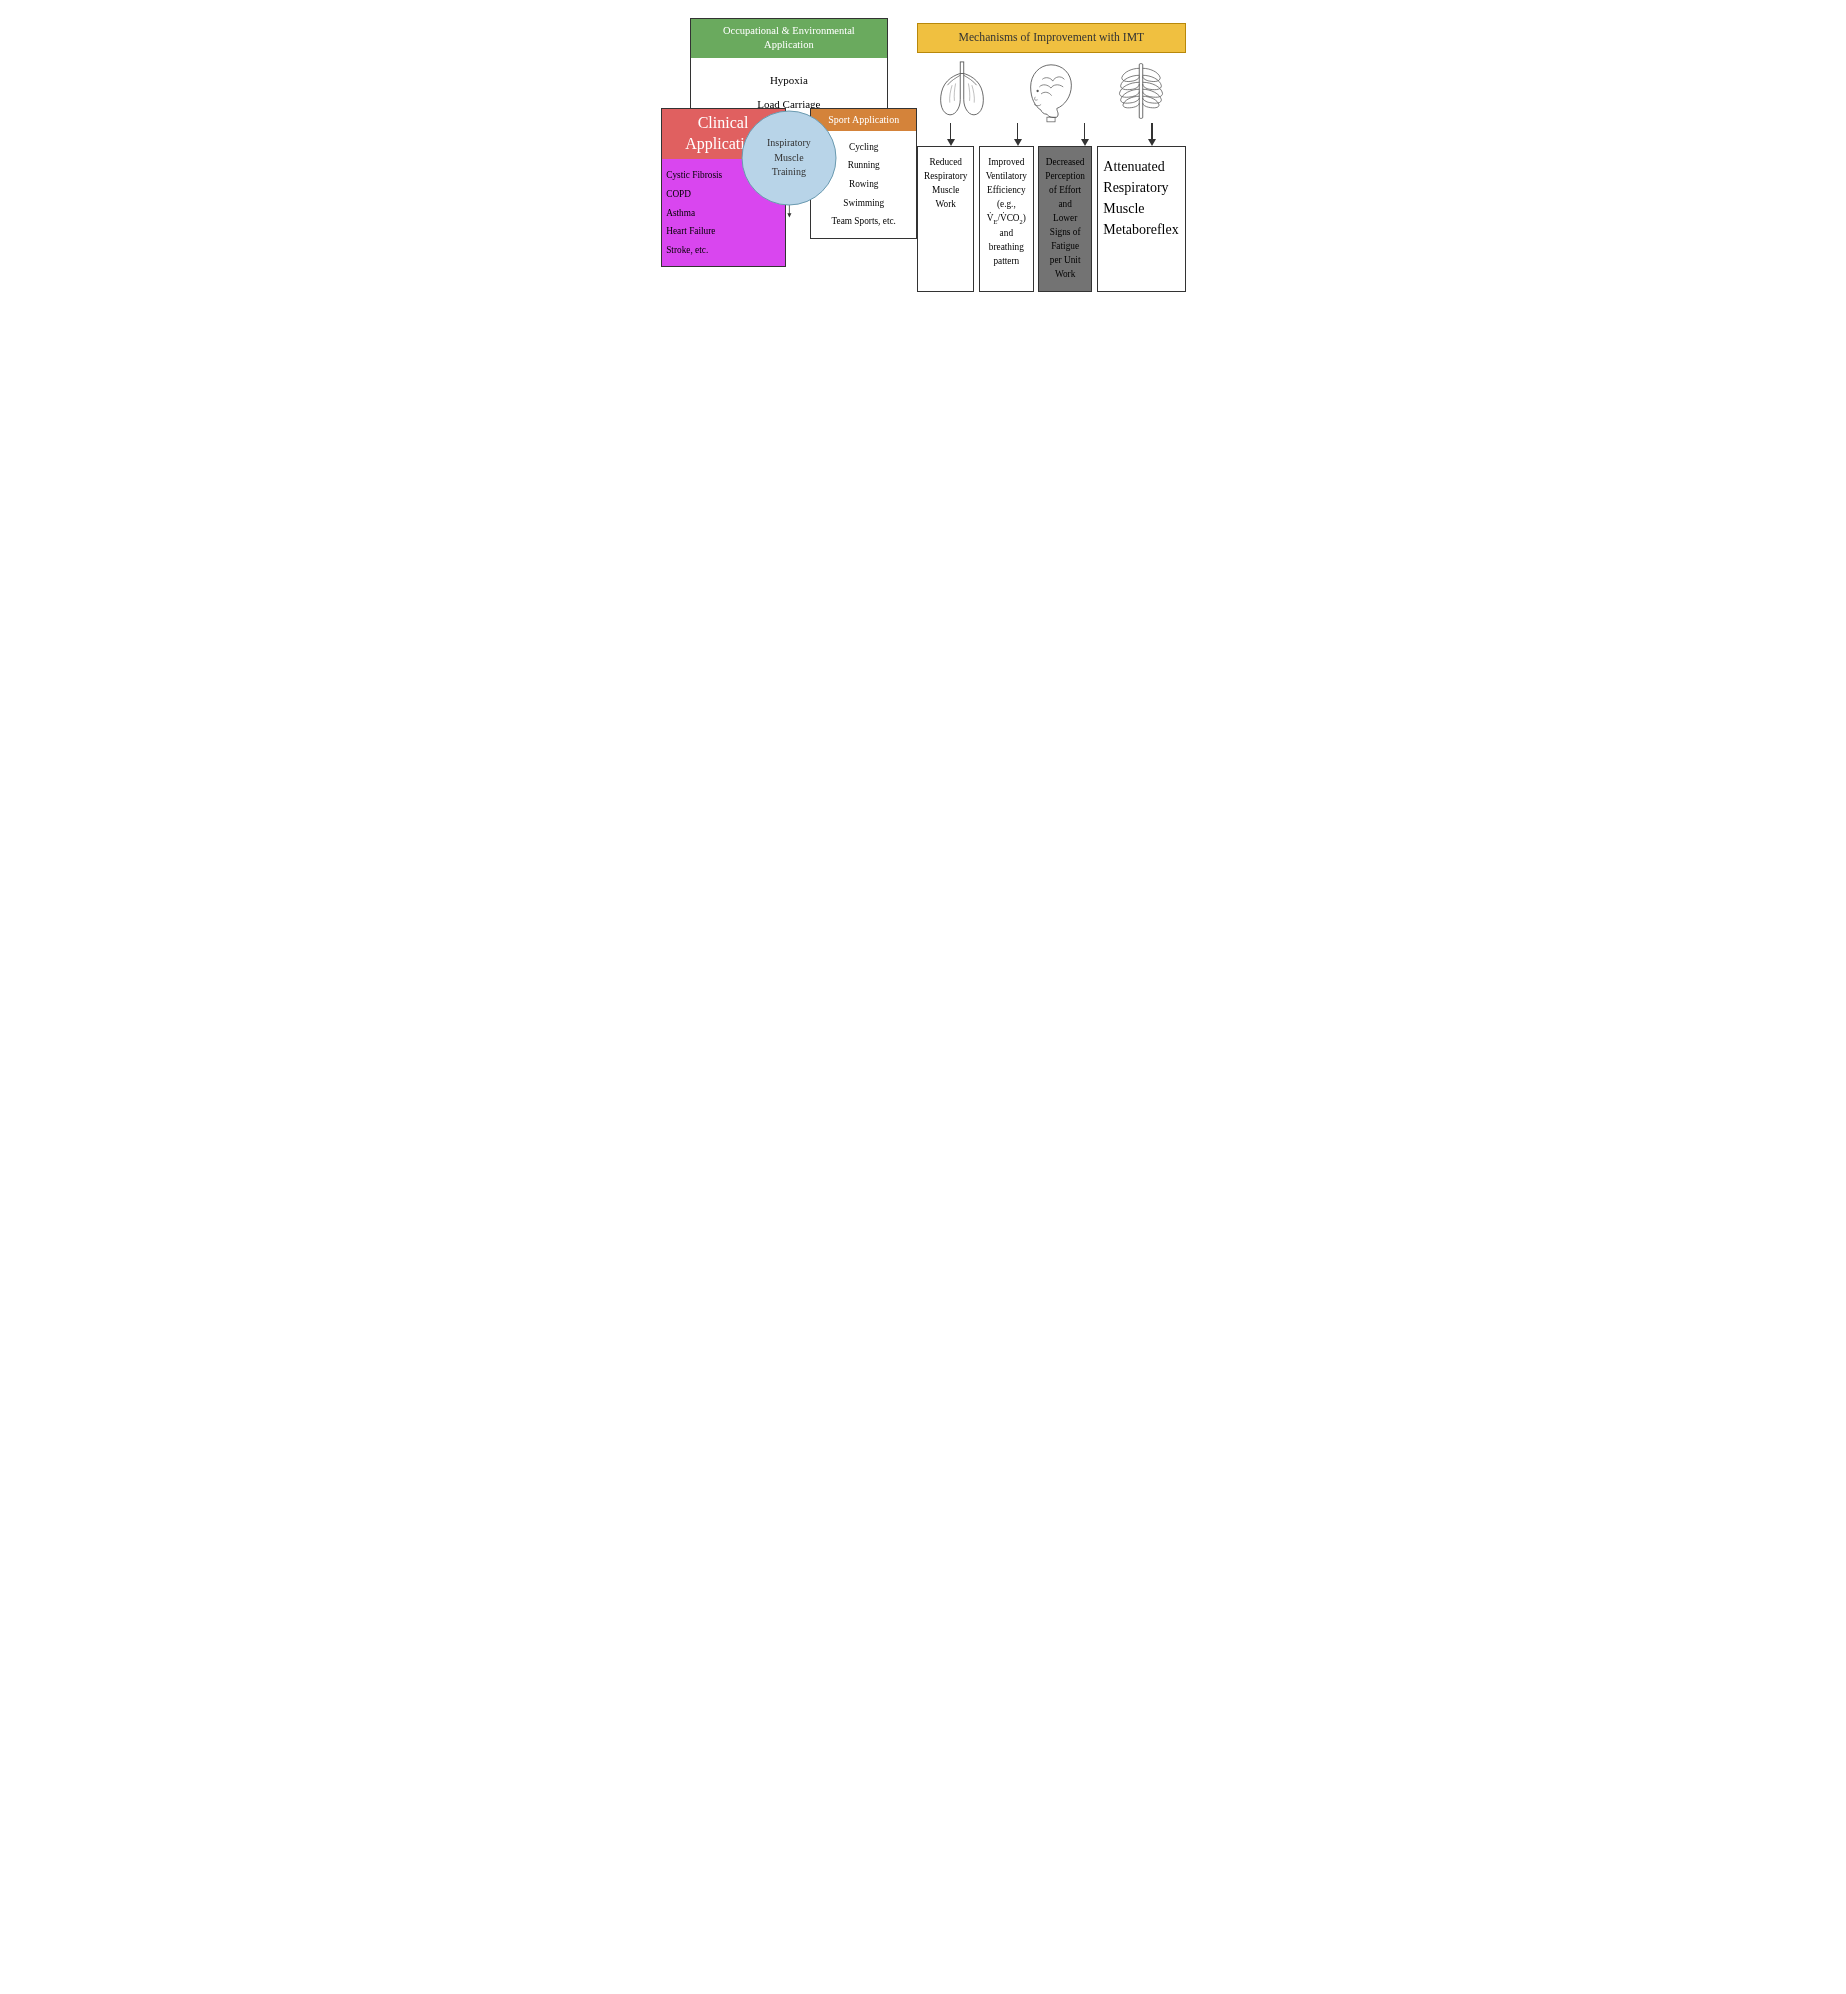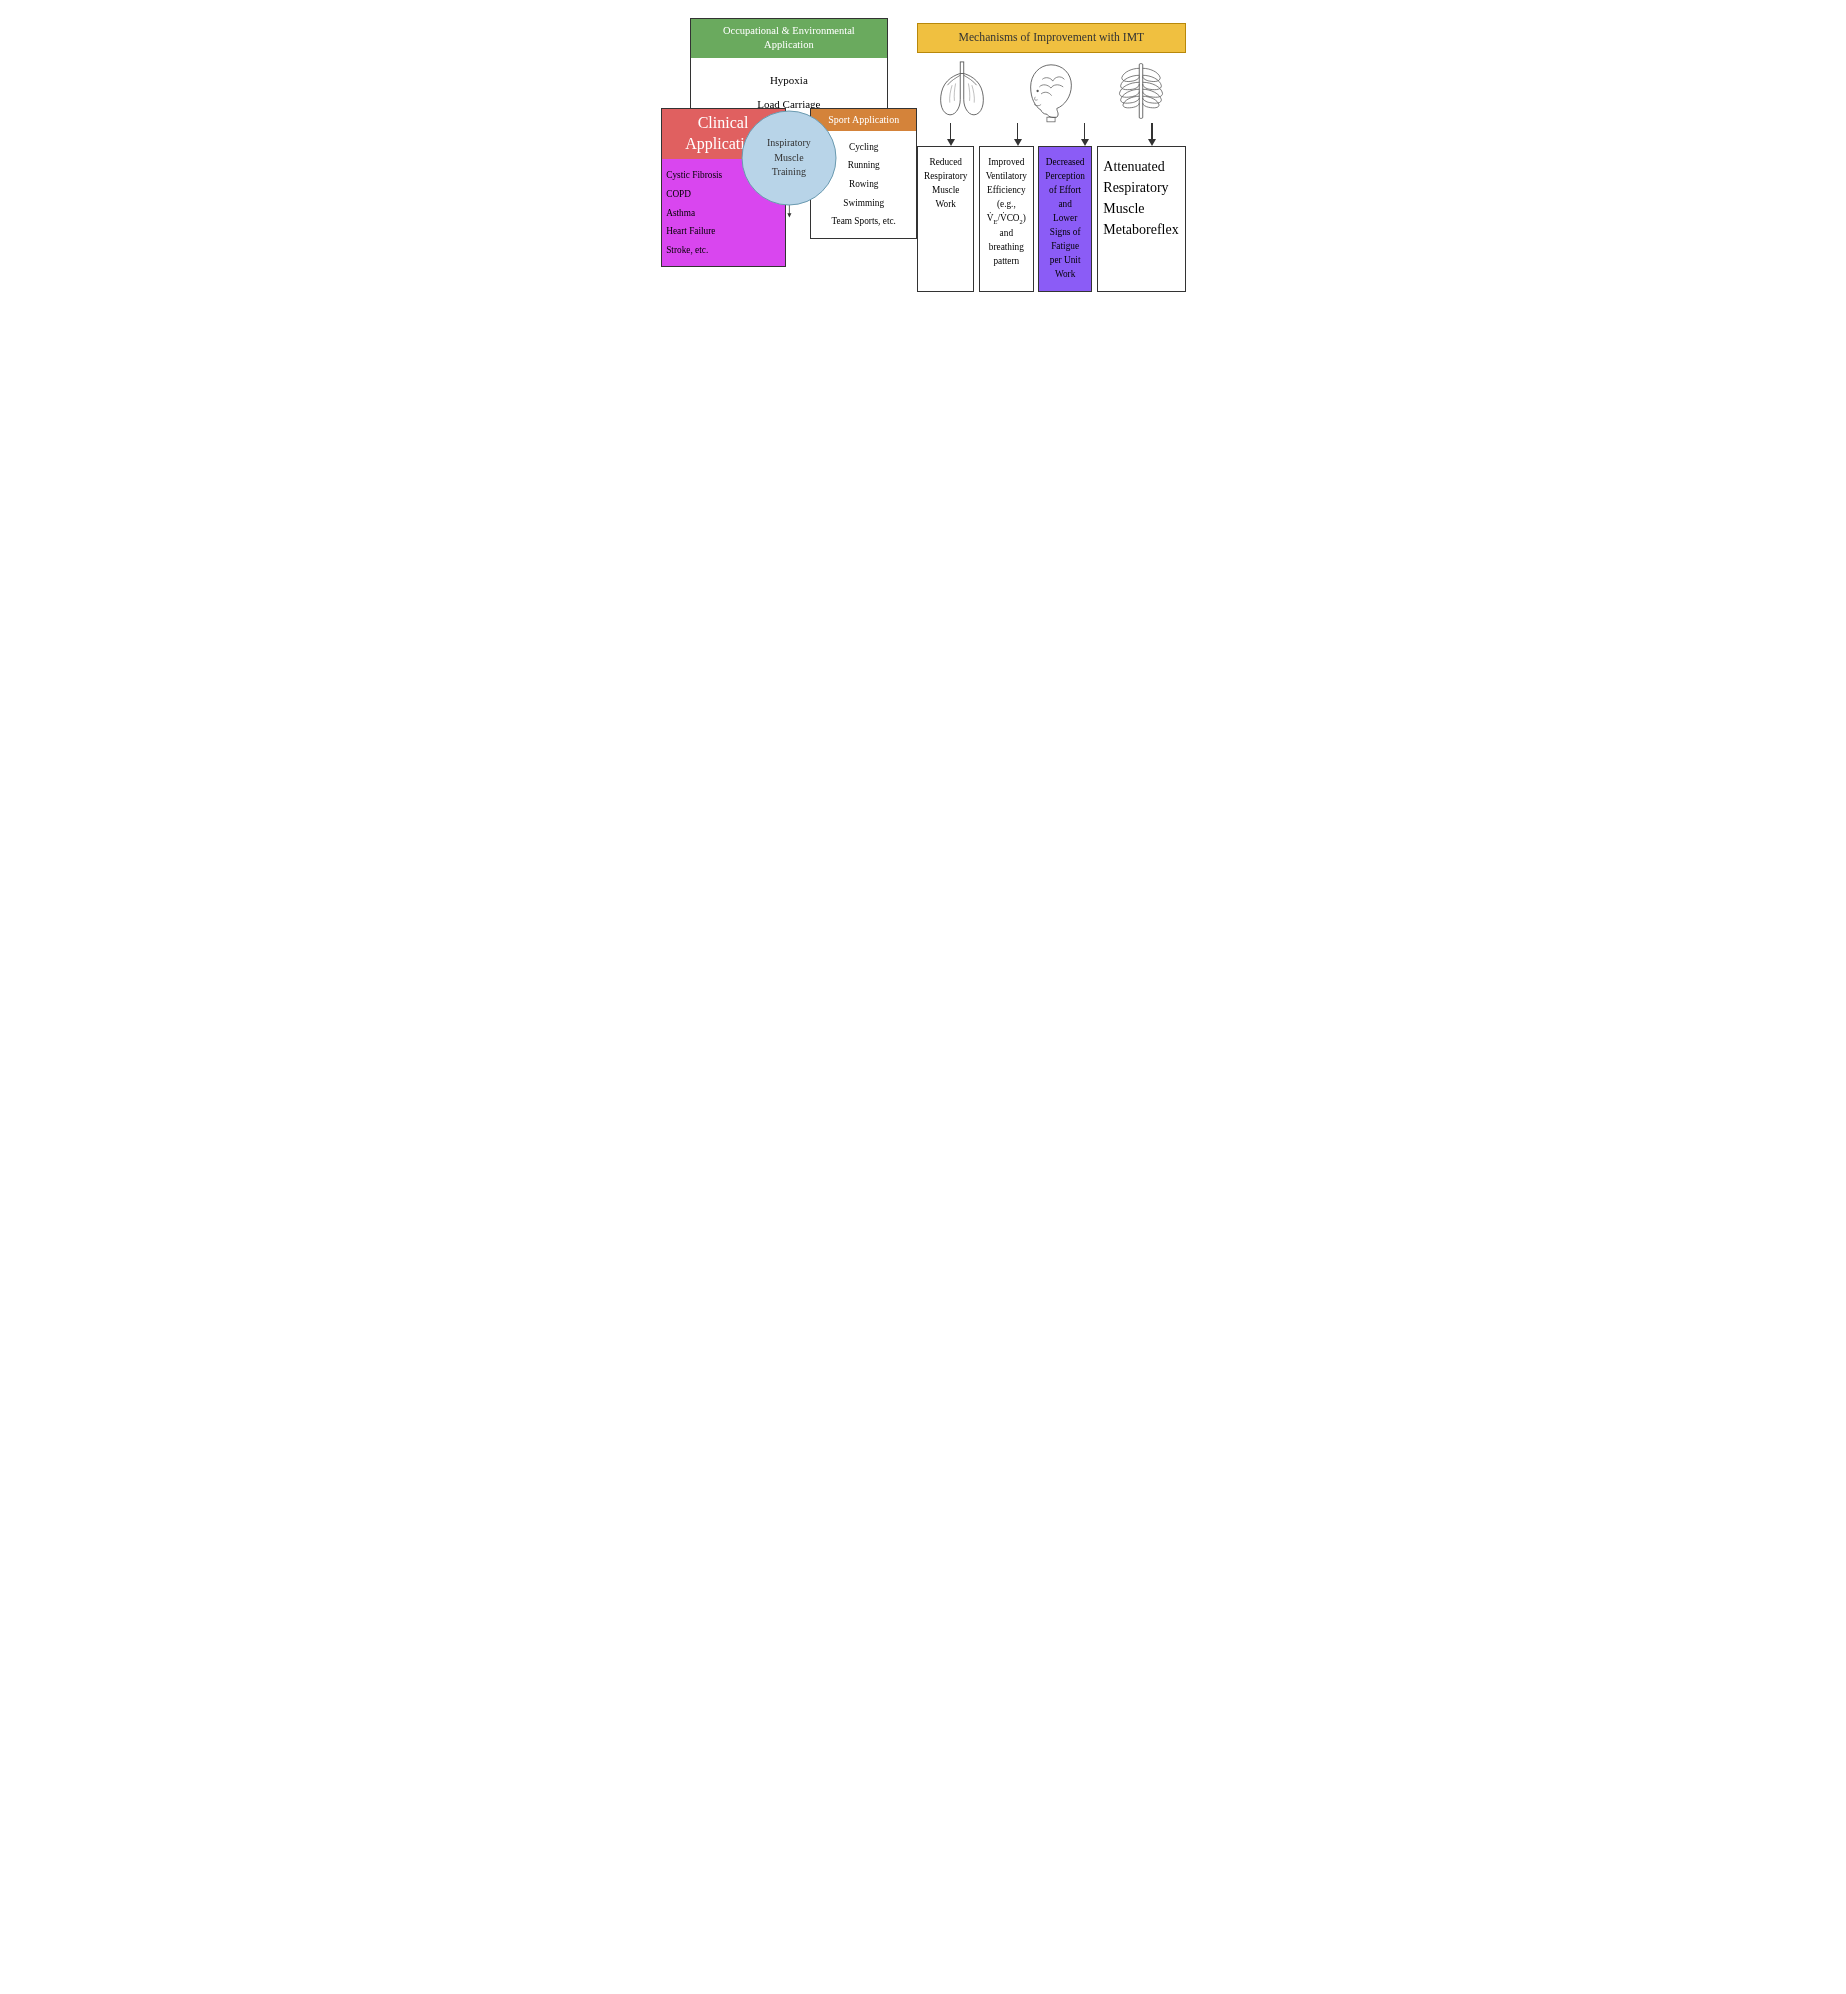--- a/index.html
+++ b/index.html
@@ -175,21 +175,21 @@
     </div>
 
     <div style="display:flex;align-items:stretch;justify-content:space-between;width:100%;gap:4.7px;">
 
       <div style="border:1.2px solid #333;background:#fff;flex:1;text-align:center;font-family:'Times New Roman',Times,serif;font-size:9.3px;padding:9.3px 5.8px;line-height:1.5;">Reduced Respiratory Muscle Work</div>
 
       <div style="border:1.2px solid #333;background:#fff;flex:1;text-align:center;font-family:'Times New Roman',Times,serif;font-size:9.3px;padding:9.3px 5.8px;line-height:1.5;">
         Improved Ventilatory Efficiency (e.g., V̇<sub>E</sub>/V̇CO<sub>2</sub>) and breathing pattern
       </div>
 
-      <div style="border:1.2px solid #333;background:#8b5cf6;flex:1;text-align:center;font-family:'Times New Roman',Times,serif;font-size:9.3px;padding:9.3px 5.8px;line-height:1.5;">Decreased Perception of Effort and Lower Signs of Fatigue per Unit Work</div>
+      <div style="border:1.2px solid #333;background:#737373;flex:1;text-align:center;font-family:'Times New Roman',Times,serif;font-size:9.3px;padding:9.3px 5.8px;line-height:1.5;">Decreased Perception of Effort and Lower Signs of Fatigue per Unit Work</div>
 
       <div style="border:1.2px solid #333;background:#fff;flex:1;font-family:'Times New Roman',Times,serif;font-size:14px;padding:9.3px 5.8px;line-height:1.5;">Attenuated Respiratory Muscle Metaboreflex</div>
 
     </div>
 
   </div>
 
 </div>
 
 

